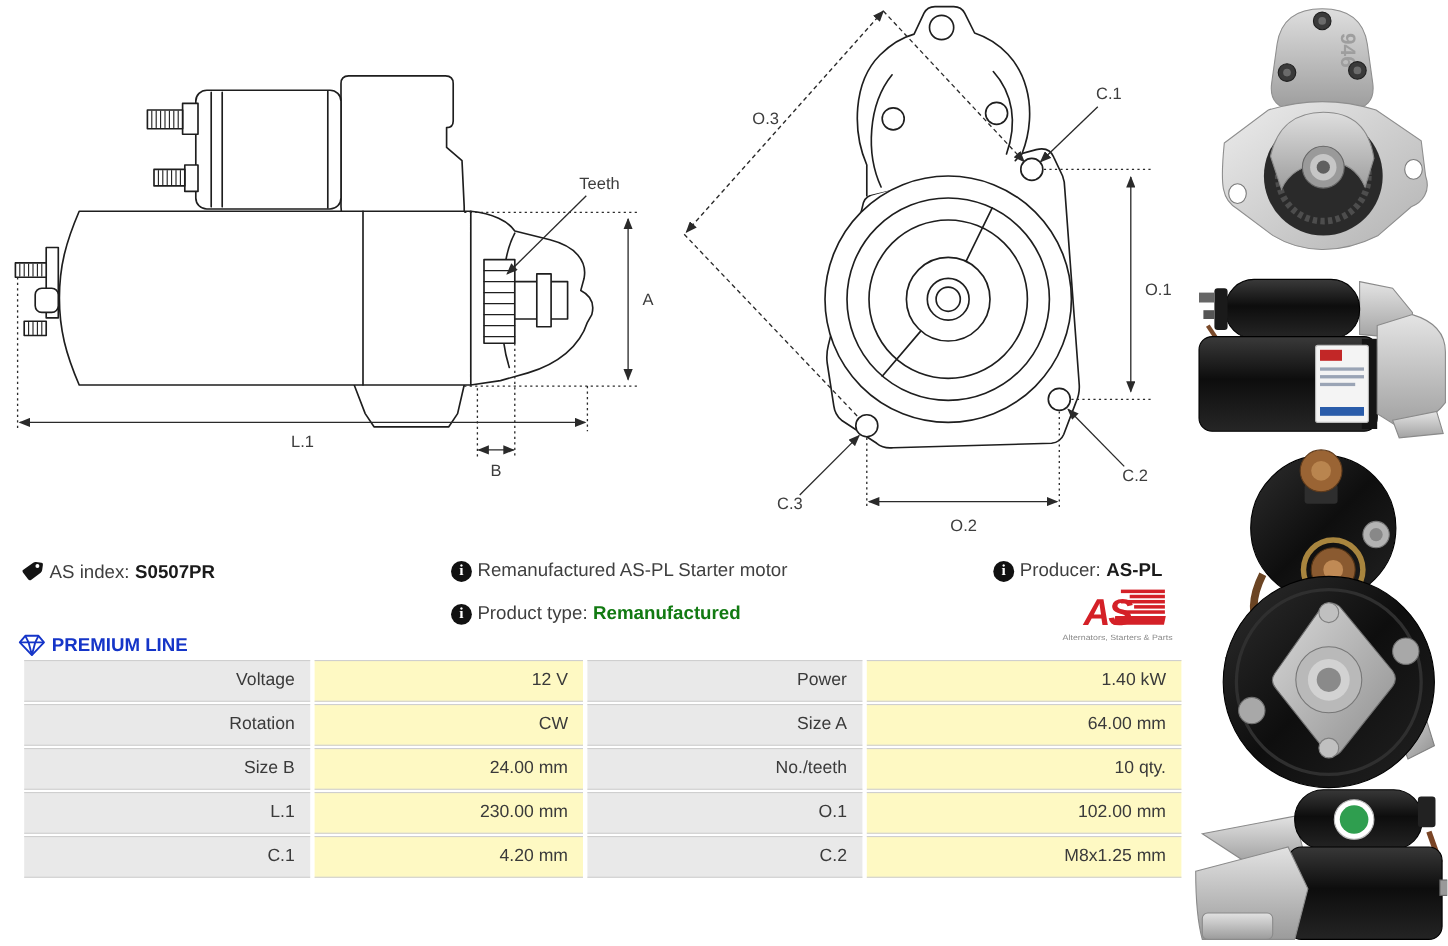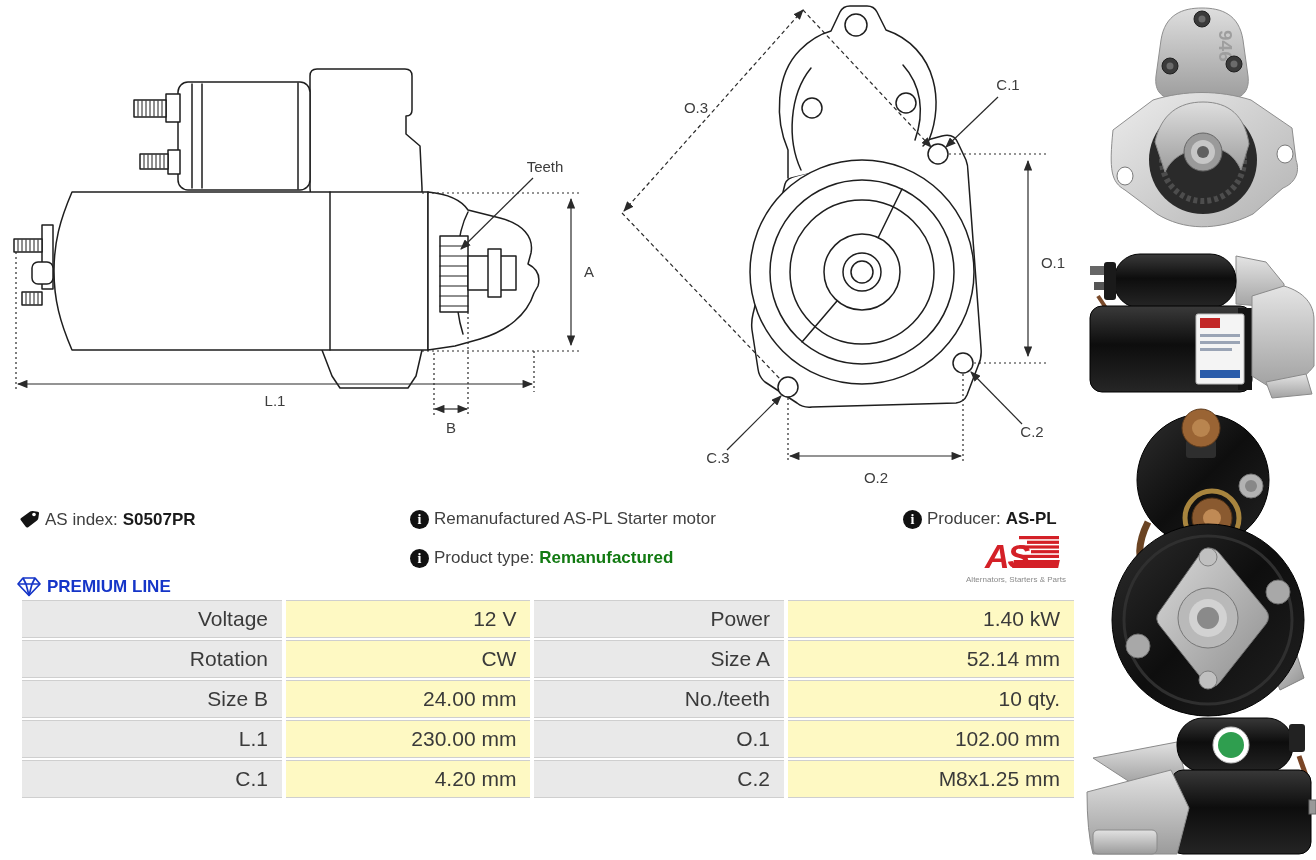--- a/index.html
+++ b/index.html
@@ -23,21 +23,21 @@
   .iicon{flex:0 0 auto;width:19px;height:19px;border-radius:50%;background:#111;color:#fff;
          font-family:"Liberation Serif",serif;font-weight:700;font-size:14px;line-height:19px;
          text-align:center;display:inline-block;}
   .premium{color:#1535c8;font-weight:700;margin-top:28px;}
   .ptype-val{color:#127a12;font-weight:700;}
 
   
   table.spec{position:absolute;left:18px;top:598px;width:1060px;
              border-collapse:separate;border-spacing:4px 2px;table-layout:fixed;}
   table.spec td{padding:2px 14px;text-align:right;vertical-align:middle;
-                font-size:21px;color:#3a3a3a;line-height:1.25;
+                font-size:16px;color:#3a3a3a;line-height:1.25;
                 border-top:1px solid #cfcfcf;border-bottom:1px solid #cfcfcf;}
   td.lab{background:#e9e9e9;}
   td.val{background:#fef9c3;}
   tr.r td{height:32px;}
   tr.tall td{height:52px;}
 </style>
 </head>
 <body>
 
 <div class="page">
@@ -331,21 +331,21 @@
       <tr class="r">
         <td class="lab">Voltage</td>
         <td class="val">12 V</td>
         <td class="lab">Power</td>
         <td class="val">1.40 kW</td>
       </tr>
       <tr class="r">
         <td class="lab">Rotation</td>
         <td class="val">CW</td>
         <td class="lab">Size A</td>
-        <td class="val">52.14 mm</td>
+        <td class="val">64.00 mm</td>
       </tr>
       <tr class="r">
         <td class="lab">Size B</td>
         <td class="val">24.00 mm</td>
         <td class="lab">No./teeth</td>
         <td class="val">10 qty.</td>
       </tr>
       <tr class="r">
         <td class="lab">L.1</td>
         <td class="val">230.00 mm</td>

